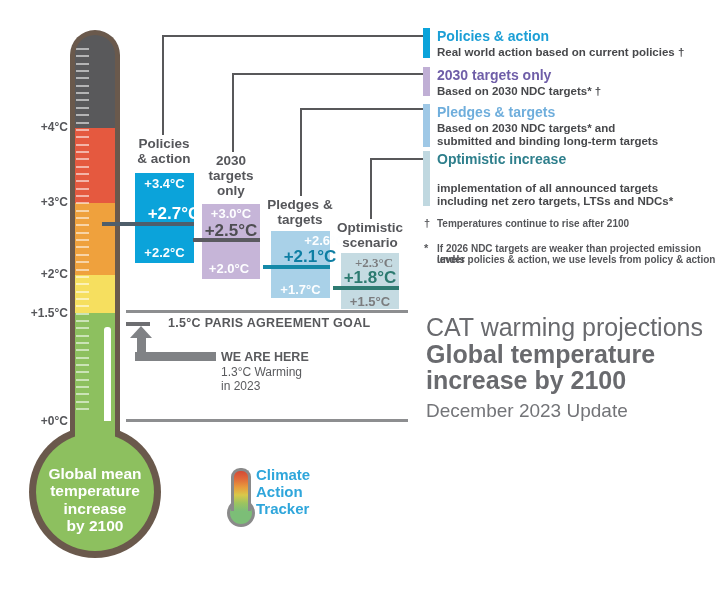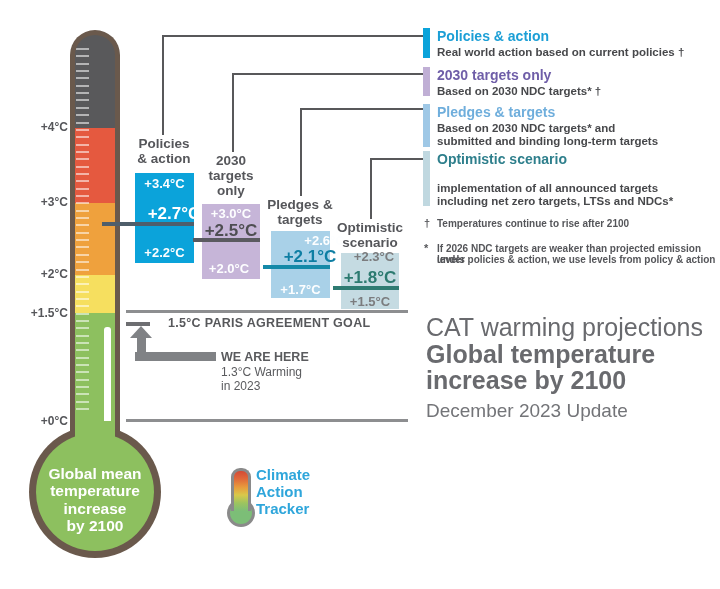--- a/index.html
+++ b/index.html
@@ -205,40 +205,40 @@
   <div class="abs bar-val white" style="left:271px;top:233px;margin-left:24px;">+2.6°C</div>
   <div class="abs bar-central c3" style="left:271px;top:247px;">+2.1°C</div>
   <div class="abs bar-val white" style="left:271px;top:282px;">+1.7°C</div>
   <div class="abs midline m3" style="left:263px;top:265px;width:67px;"></div>
 
   <div class="abs bar-label" style="left:322px;top:220px;">
     <div>Optimistic</div>
     <div>scenario</div>
   </div>
   <div class="abs bar-rect b4" style="left:341px;top:253px;height:56px;width:58px;"></div>
-  <div class="abs bar-val gray" style="left:341px;top:249px;width:66px;">+2.3°C</div>
+  <div class="abs bar-val gray" style="left:341px;top:255px;width:66px;font-family:Liberation Serif, serif;">+2.3°C</div>
   <div class="abs bar-central c4" style="left:341px;top:268px;width:58px;">+1.8°C</div>
   <div class="abs bar-val gray" style="left:341px;top:294px;width:58px;">+1.5°C</div>
   <div class="abs midline m4" style="left:333px;top:286px;width:66px;"></div>
 
   <div class="abs swatch s1" style="top:28px;height:30px;"></div>
   <div class="abs leg-title lt1" style="left:437px;top:28px;">Policies &amp; action</div>
   <div class="abs leg-body" style="left:437px;top:46px;">Real world action based on current policies †</div>
 
   <div class="abs swatch s2" style="top:67px;height:29px;"></div>
   <div class="abs leg-title lt2" style="left:437px;top:67px;">2030 targets only</div>
   <div class="abs leg-body" style="left:437px;top:85px;">Based on 2030 NDC targets* †</div>
 
   <div class="abs swatch s3" style="top:104px;height:43px;"></div>
   <div class="abs leg-title lt3" style="left:437px;top:104px;">Pledges &amp; targets</div>
   <div class="abs leg-body" style="left:437px;top:122px;">Based on 2030 NDC targets* and</div>
   <div class="abs leg-body" style="left:437px;top:135px;">submitted and binding long-term targets</div>
 
   <div class="abs swatch s4" style="top:151px;height:55px;"></div>
-  <div class="abs leg-title lt4" style="left:437px;top:151px;">Optimistic scenario</div>
+  <div class="abs leg-title lt4" style="left:437px;top:151px;">Optimistic increase</div>
   <div class="abs leg-body" style="left:437px;top:182px;">implementation of all announced targets</div>
   <div class="abs leg-body" style="left:437px;top:195px;">including net zero targets, LTSs and NDCs*</div>
 
   <div class="abs fn-marker" style="left:424px;top:217px;">†</div>
   <div class="abs footnote" style="left:437px;top:218px;">Temperatures continue to rise after 2100</div>
   <div class="abs fn-marker" style="left:424px;top:242px;">*</div>
   <div class="abs footnote" style="left:437px;top:243px;">If 2026 NDC targets are weaker than projected emission levels</div>
   <div class="abs footnote" style="left:437px;top:254px;">under policies &amp; action, we use levels from policy &amp; action</div>
 
   <div class="abs big-title" style="left:426px;top:313px;">CAT warming projections</div>

